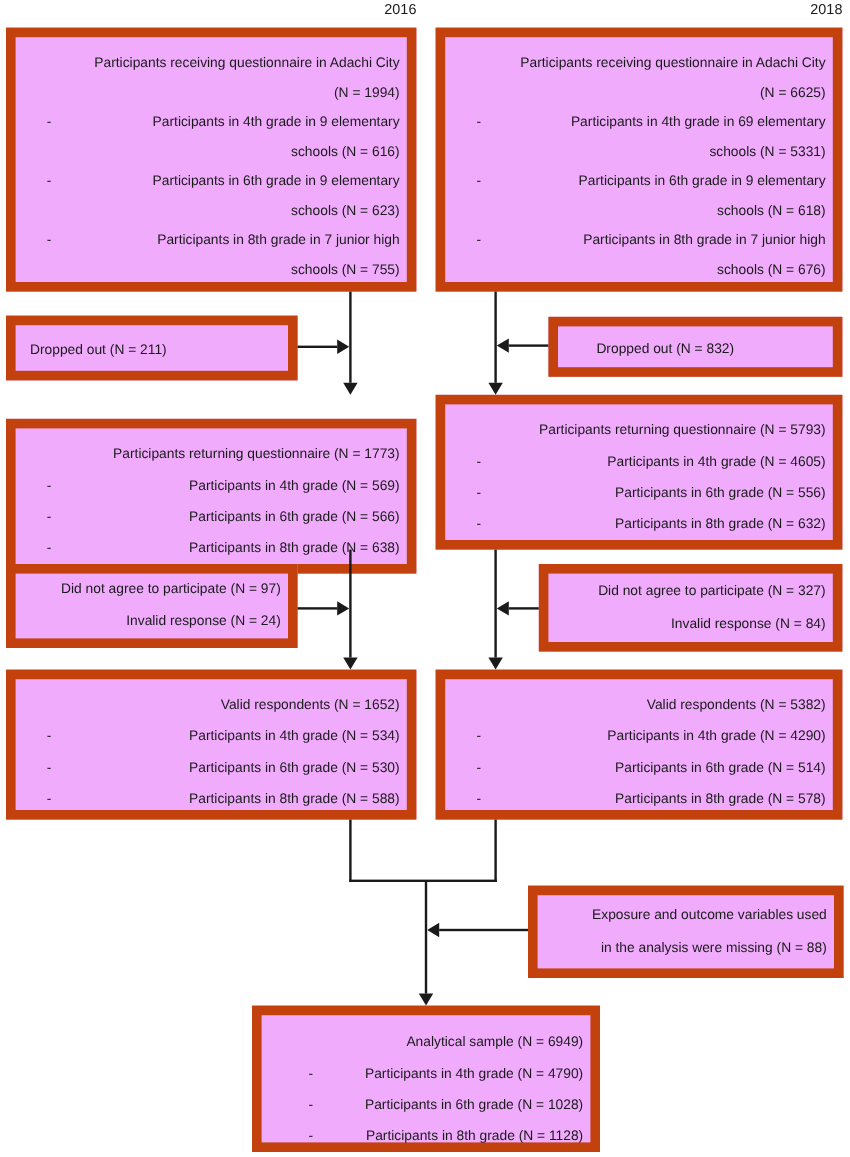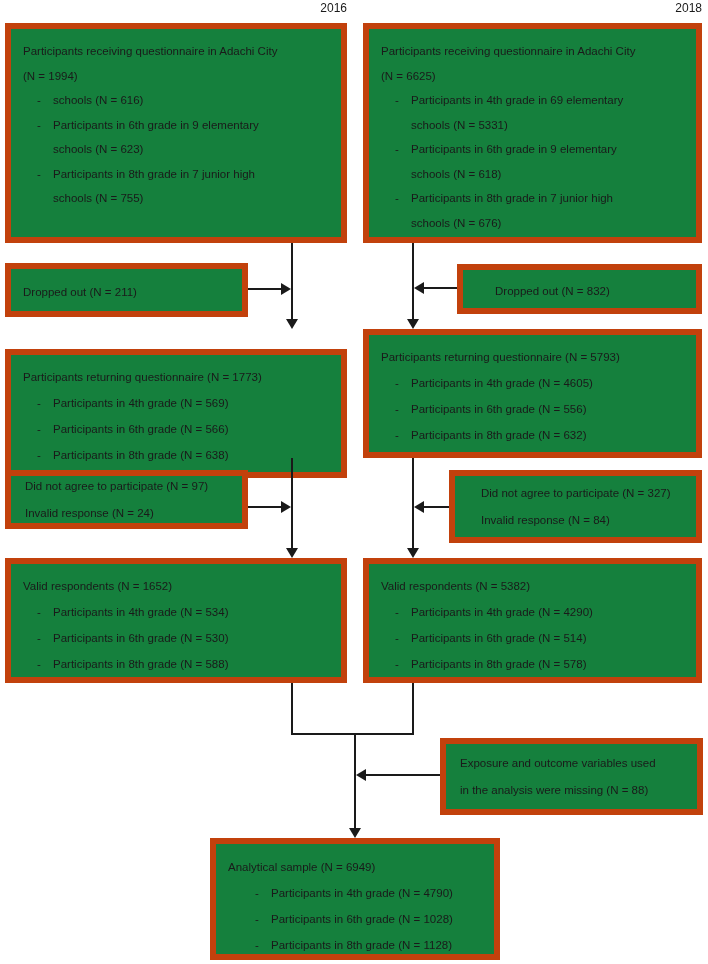--- a/index.html
+++ b/index.html
@@ -2,21 +2,21 @@
 <html><head>
 <meta charset="utf-8">
 <style>
   html,body { margin:0; padding:0; background:#ffffff; }
   .canvas {
     position:relative; width:708px; height:964px; background:#ffffff;
     font-family:"Liberation Sans", sans-serif; font-size:11.5px; color:#1a1a1a;
     overflow:hidden;
   }
   .hdr { position:absolute; top:1px; height:18px; text-align:right; font-size:12px; }
-  .box { position:absolute; box-sizing:border-box; border:6px solid #c2410c; background:#15803d; }
+  .box { position:absolute; box-sizing:border-box; border:8px solid #c2410c; background:#f0abfc;text-align:right; }
   .pad24 { padding:10px 6px 0 12px; line-height:24.5px; }
   .pad26 { padding:9px 6px 0 12px; line-height:26px; }
   .padA  { padding:10px 6px 0 12px; line-height:26px; }
   .vcenter1 { display:flex; align-items:center; padding:4px 6px 0 12px; }
   .vcenter2 { display:flex; flex-direction:column; justify-content:center; padding:0 6px 0 14px; line-height:27px; }
   .item { position:relative; padding-left:30px; }
   .item .dash { position:absolute; left:14px; top:0; }
   .vline, .hline { position:absolute; background:#1a1a1a; }
   .arr { position:absolute; width:0; height:0; }
   .arr.down  { border-left:6px solid transparent; border-right:6px solid transparent; border-top:10px solid #1a1a1a; }
@@ -29,20 +29,21 @@
 <div class="canvas">
 
   <div class="hdr" style="left:5px;width:342px;">2016</div>
   <div class="hdr" style="left:363px;width:339px;">2018</div>
 
   <div class="box pad24" style="left:5px;top:23px;width:342px;height:220px;">
     <div>Participants receiving questionnaire in Adachi City</div>
     <div>(N = 1994)</div>
     <div class="item">
       <span class="dash">-</span>
+      <div>Participants in 4th grade in 9 elementary</div>
       <div>schools (N = 616)</div>
     </div>
     <div class="item">
       <span class="dash">-</span>
       <div>Participants in 6th grade in 9 elementary</div>
       <div>schools (N = 623)</div>
     </div>
     <div class="item">
       <span class="dash">-</span>
       <div>Participants in 8th grade in 7 junior high</div>
@@ -101,21 +102,21 @@
     <div class="item">
       <span class="dash">-</span>
       <div>Participants in 6th grade (N = 556)</div>
     </div>
     <div class="item">
       <span class="dash">-</span>
       <div>Participants in 8th grade (N = 632)</div>
     </div>
   </div>
 
-  <div class="box vcenter2" style="left:5px;top:470px;width:243px;height:59px;">
+  <div class="box vcenter2" style="left:5px;top:470px;width:243px;height:70px;">
     <div>Did not agree to participate (N = 97)</div>
     <div>Invalid response (N = 24)</div>
   </div>
   <div class="box vcenter2" style="left:449px;top:470px;width:253px;height:73px;padding-left:26px;">
     <div>Did not agree to participate (N = 327)</div>
     <div>Invalid response (N = 84)</div>
   </div>
 
   <div class="box pad26" style="left:5px;top:558px;width:342px;height:125px;">
     <div>Valid respondents (N = 1652)</div>

